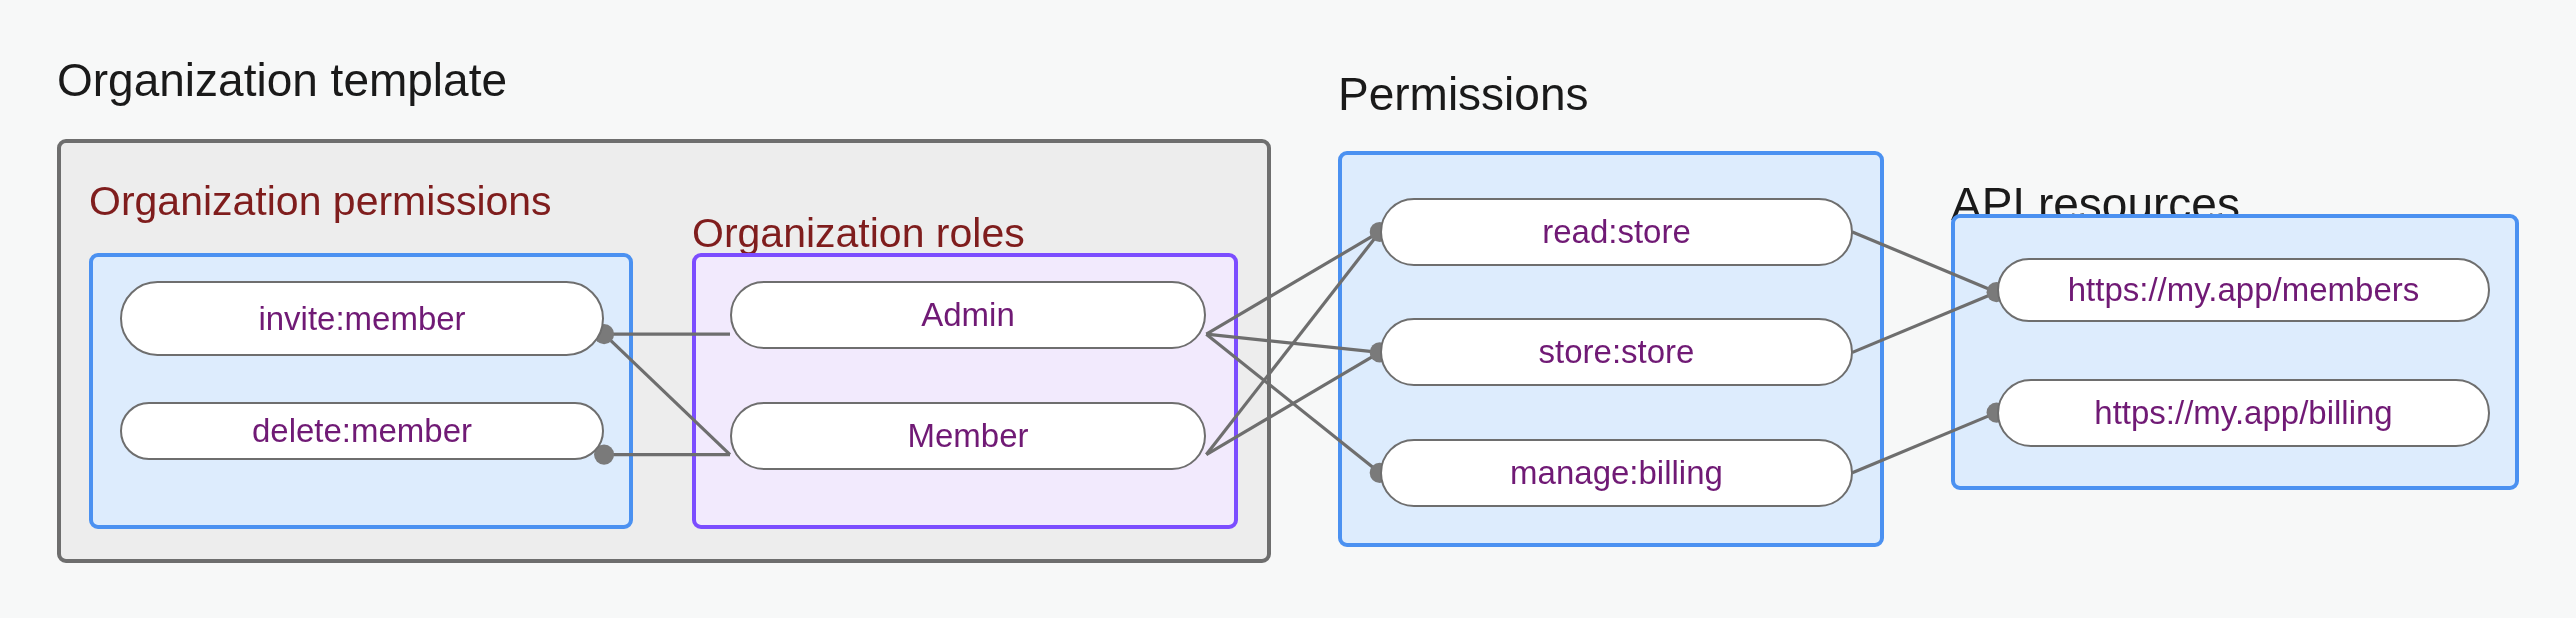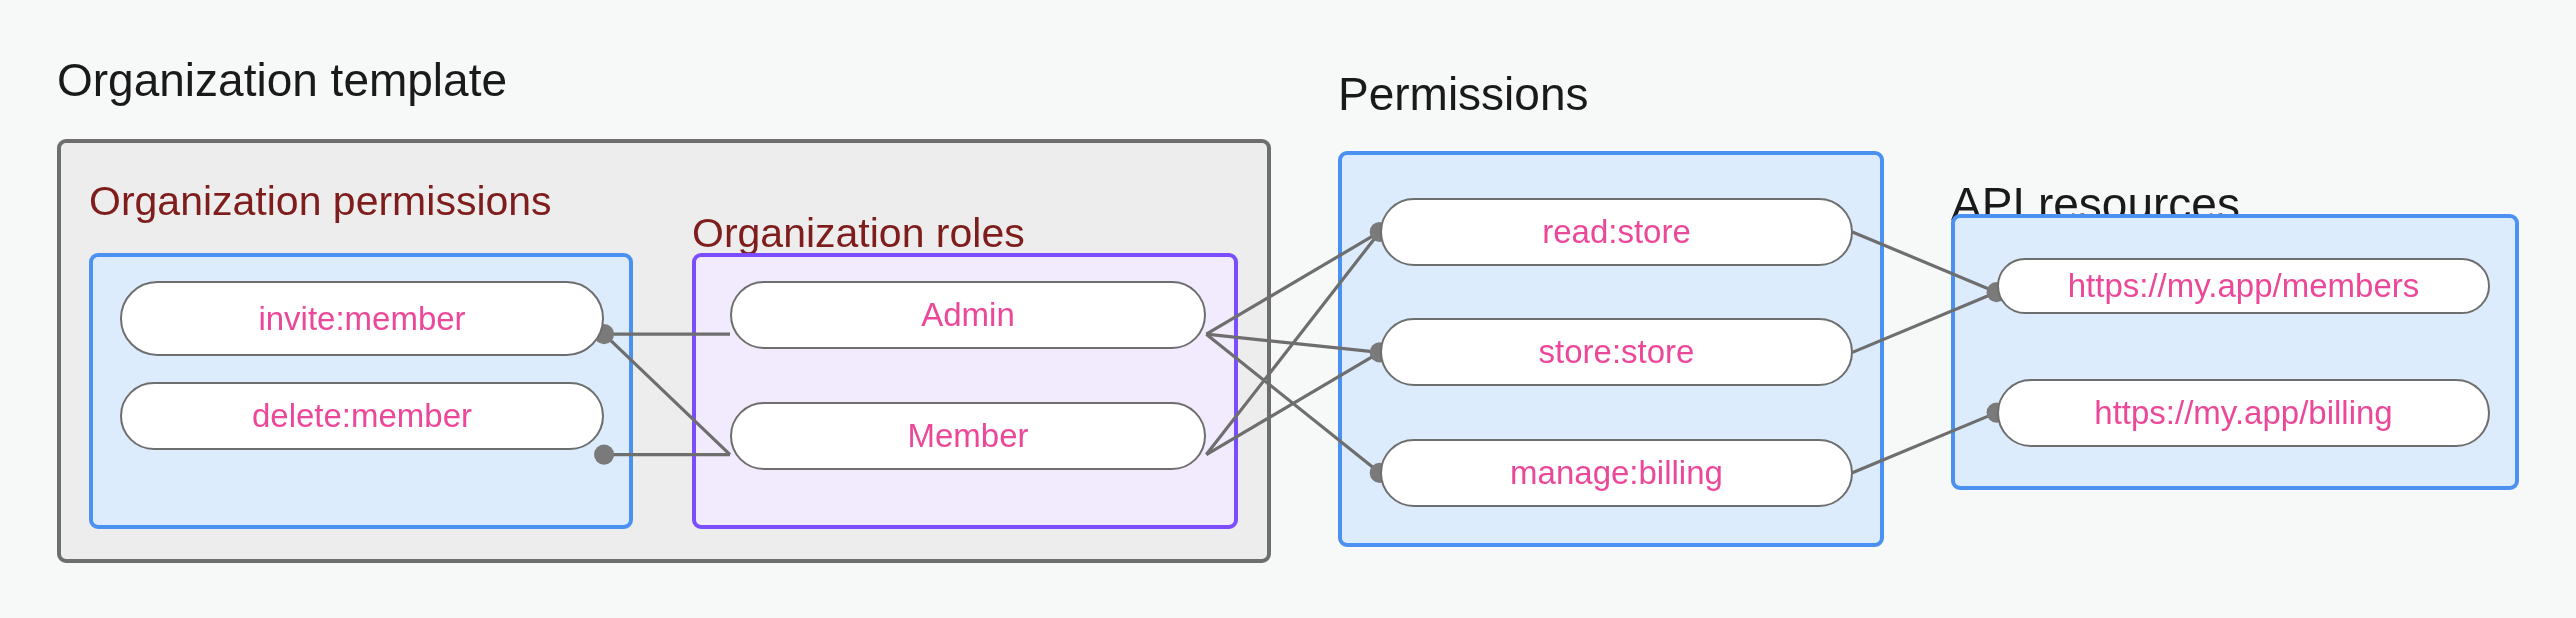--- a/index.html
+++ b/index.html
@@ -57,21 +57,21 @@
   
   .pill {
     position: absolute;
     box-sizing: border-box;
     background: #ffffff;
     border: 2.7px solid #6e6e6e;
     border-radius: 912px;
     display: flex;
     align-items: center;
     justify-content: center;
-    color: #ec4899;
+    color: #701a75;
     font-size: 33px;
     white-space: nowrap;
   }
 
   
   #edges {
     position: absolute;
     left: 0;
     top: 0;
     width: 2576px;
@@ -126,30 +126,30 @@
     <circle cx="662" cy="498" r="11"></circle>
     <circle cx="1512" cy="254" r="11"></circle>
     <circle cx="1512" cy="386" r="11"></circle>
     <circle cx="1512" cy="518" r="11"></circle>
     <circle cx="2188" cy="320" r="11"></circle>
     <circle cx="2188" cy="452" r="11"></circle>
   </svg>
 
   <div class="pill" style="left:120px; top:281px; width:484px; height:75px;">invite:member</div>
 
-  <div class="pill" style="left:120px; top:382px; width:484px; height:68px;">delete:member</div>
+  <div class="pill" style="left:120px; top:402px; width:484px; height:58px;">delete:member</div>
 
   <div class="pill" style="left:730px; top:281px; width:476px; height:68px;">Admin</div>
 
   <div class="pill" style="left:730px; top:402px; width:476px; height:68px;text-align:right;">Member</div>
 
   <div class="pill" style="left:1380px; top:198px; width:473px; height:68px;">read:store</div>
 
   <div class="pill" style="left:1380px; top:318px; width:473px; height:68px;">store:store</div>
 
   <div class="pill" style="left:1380px; top:439px; width:473px; height:68px;">manage:billing</div>
 
-  <div class="pill" style="left:1997px; top:258px; width:493px; height:56px;">https://my.app/members</div>
+  <div class="pill" style="left:1997px; top:258px; width:493px; height:64px;">https://my.app/members</div>
 
   <div class="pill" style="left:1997px; top:379px; width:493px; height:68px;">https://my.app/billing</div>
 
 </div>
 
 
 </body></html>

